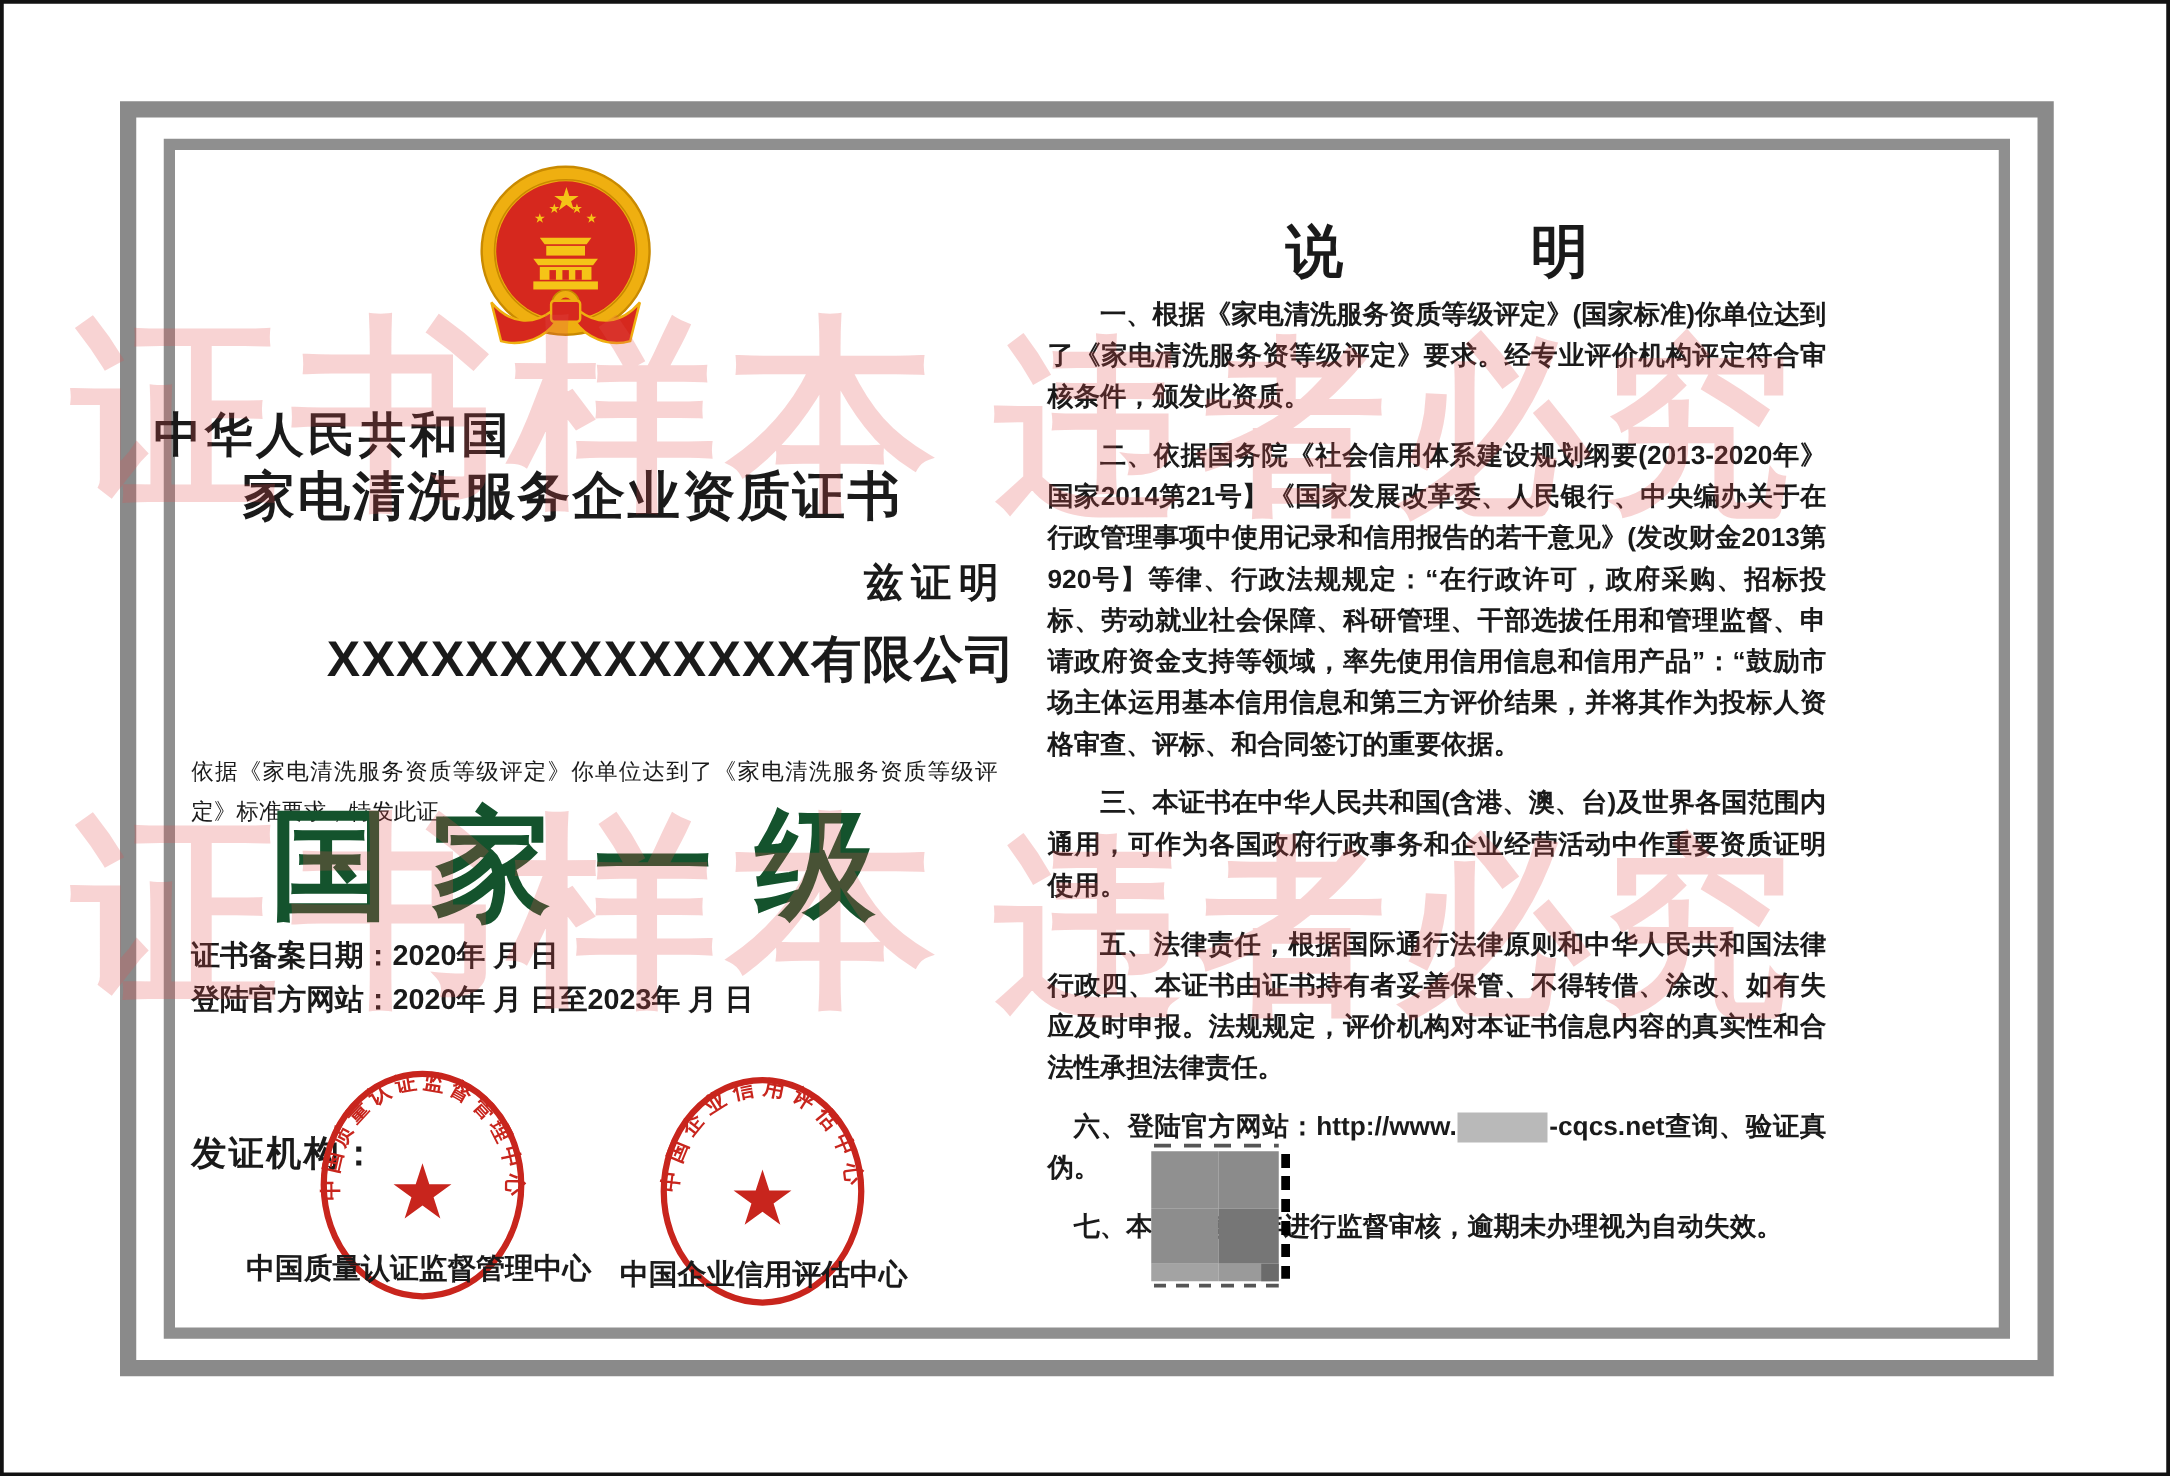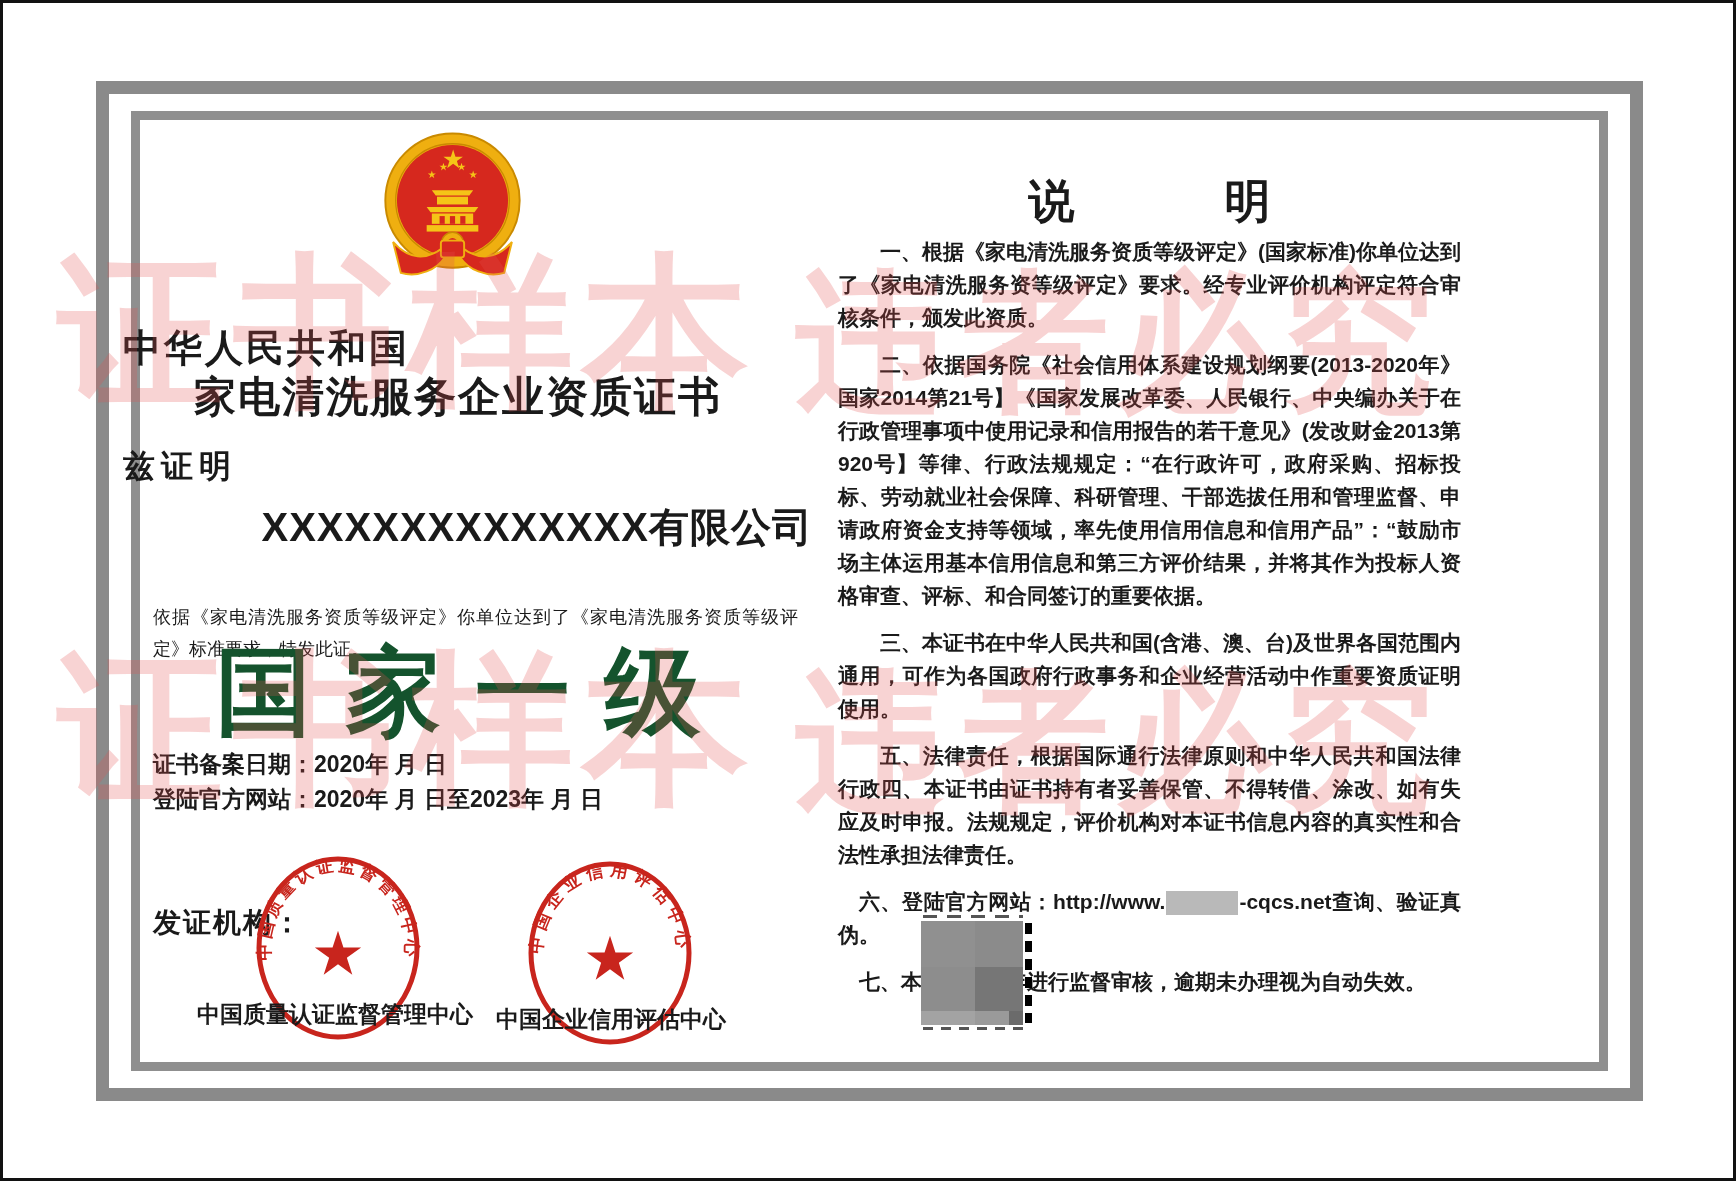--- a/index.html
+++ b/index.html
@@ -22,21 +22,21 @@
     position:absolute;left:128px;top:108px;right:125px;bottom:107px;
     border:9px solid #8f8f8f;
   }
 
   
   .emblem{position:absolute;left:372px;top:118px;width:155px;height:185px;}
   .title1{position:absolute;left:120px;top:320px;width:670px;text-align:left;
     font-size:38px;font-weight:bold;letter-spacing:3px;}
   .title2{position:absolute;left:100px;top:366px;width:710px;text-align:center;
     font-size:42px;font-weight:bold;letter-spacing:2px;}
-  .certify{position:absolute;left:120px;top:442px;width:670px;text-align:left;
+  .certify{position:absolute;left:132px;top:442px;width:670px;text-align:right;
     font-size:32px;font-weight:600;letter-spacing:6px;}
   .company{position:absolute;left:100px;top:497px;width:710px;text-align:right;
     font-size:40px;font-weight:600;letter-spacing:1px;}
   .basis{position:absolute;left:150px;top:598px;width:645px;
     font-size:18px;font-weight:400;line-height:32px;text-align:justify;}
   .grade{position:absolute;left:120px;top:626px;width:670px;text-align:center;
     font-family:"Liberation Serif","DejaVu Serif",serif;
     font-size:96px;font-weight:900;letter-spacing:0.35em;text-indent:0.35em;
     color:#14532d;}
   .dates{position:absolute;left:150px;top:744px;font-size:23px;font-weight:bold;line-height:35px;}

